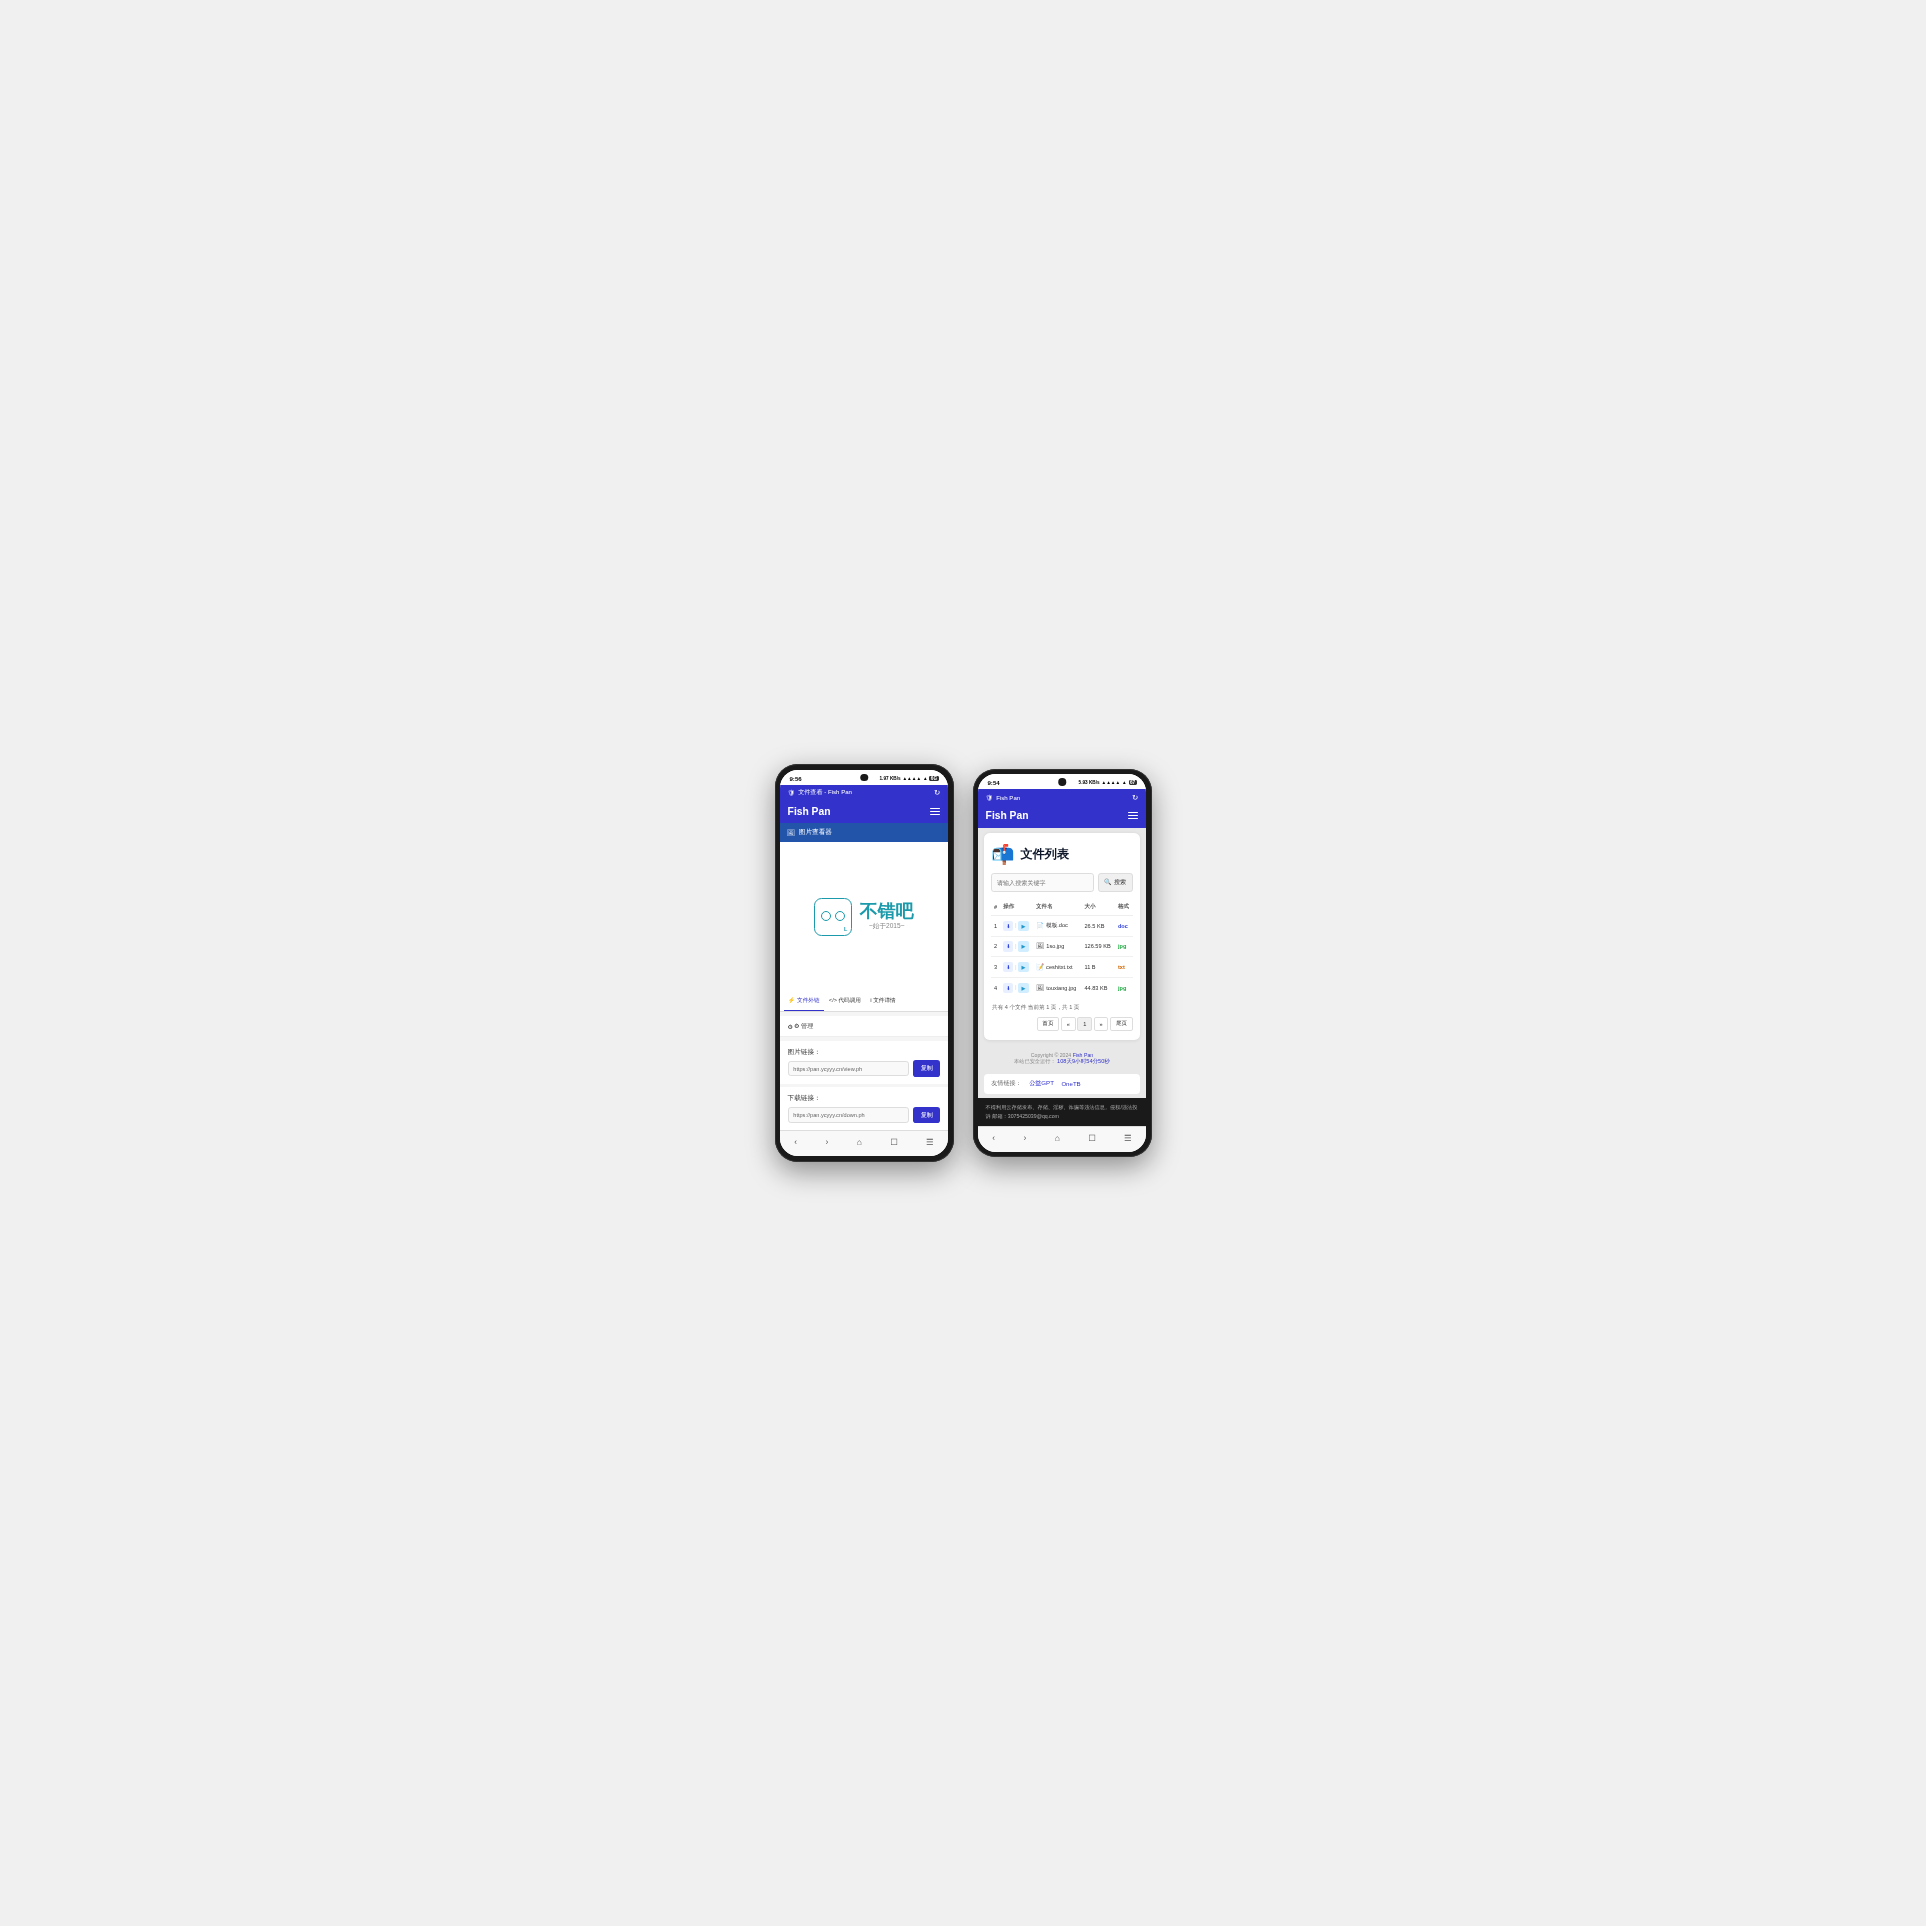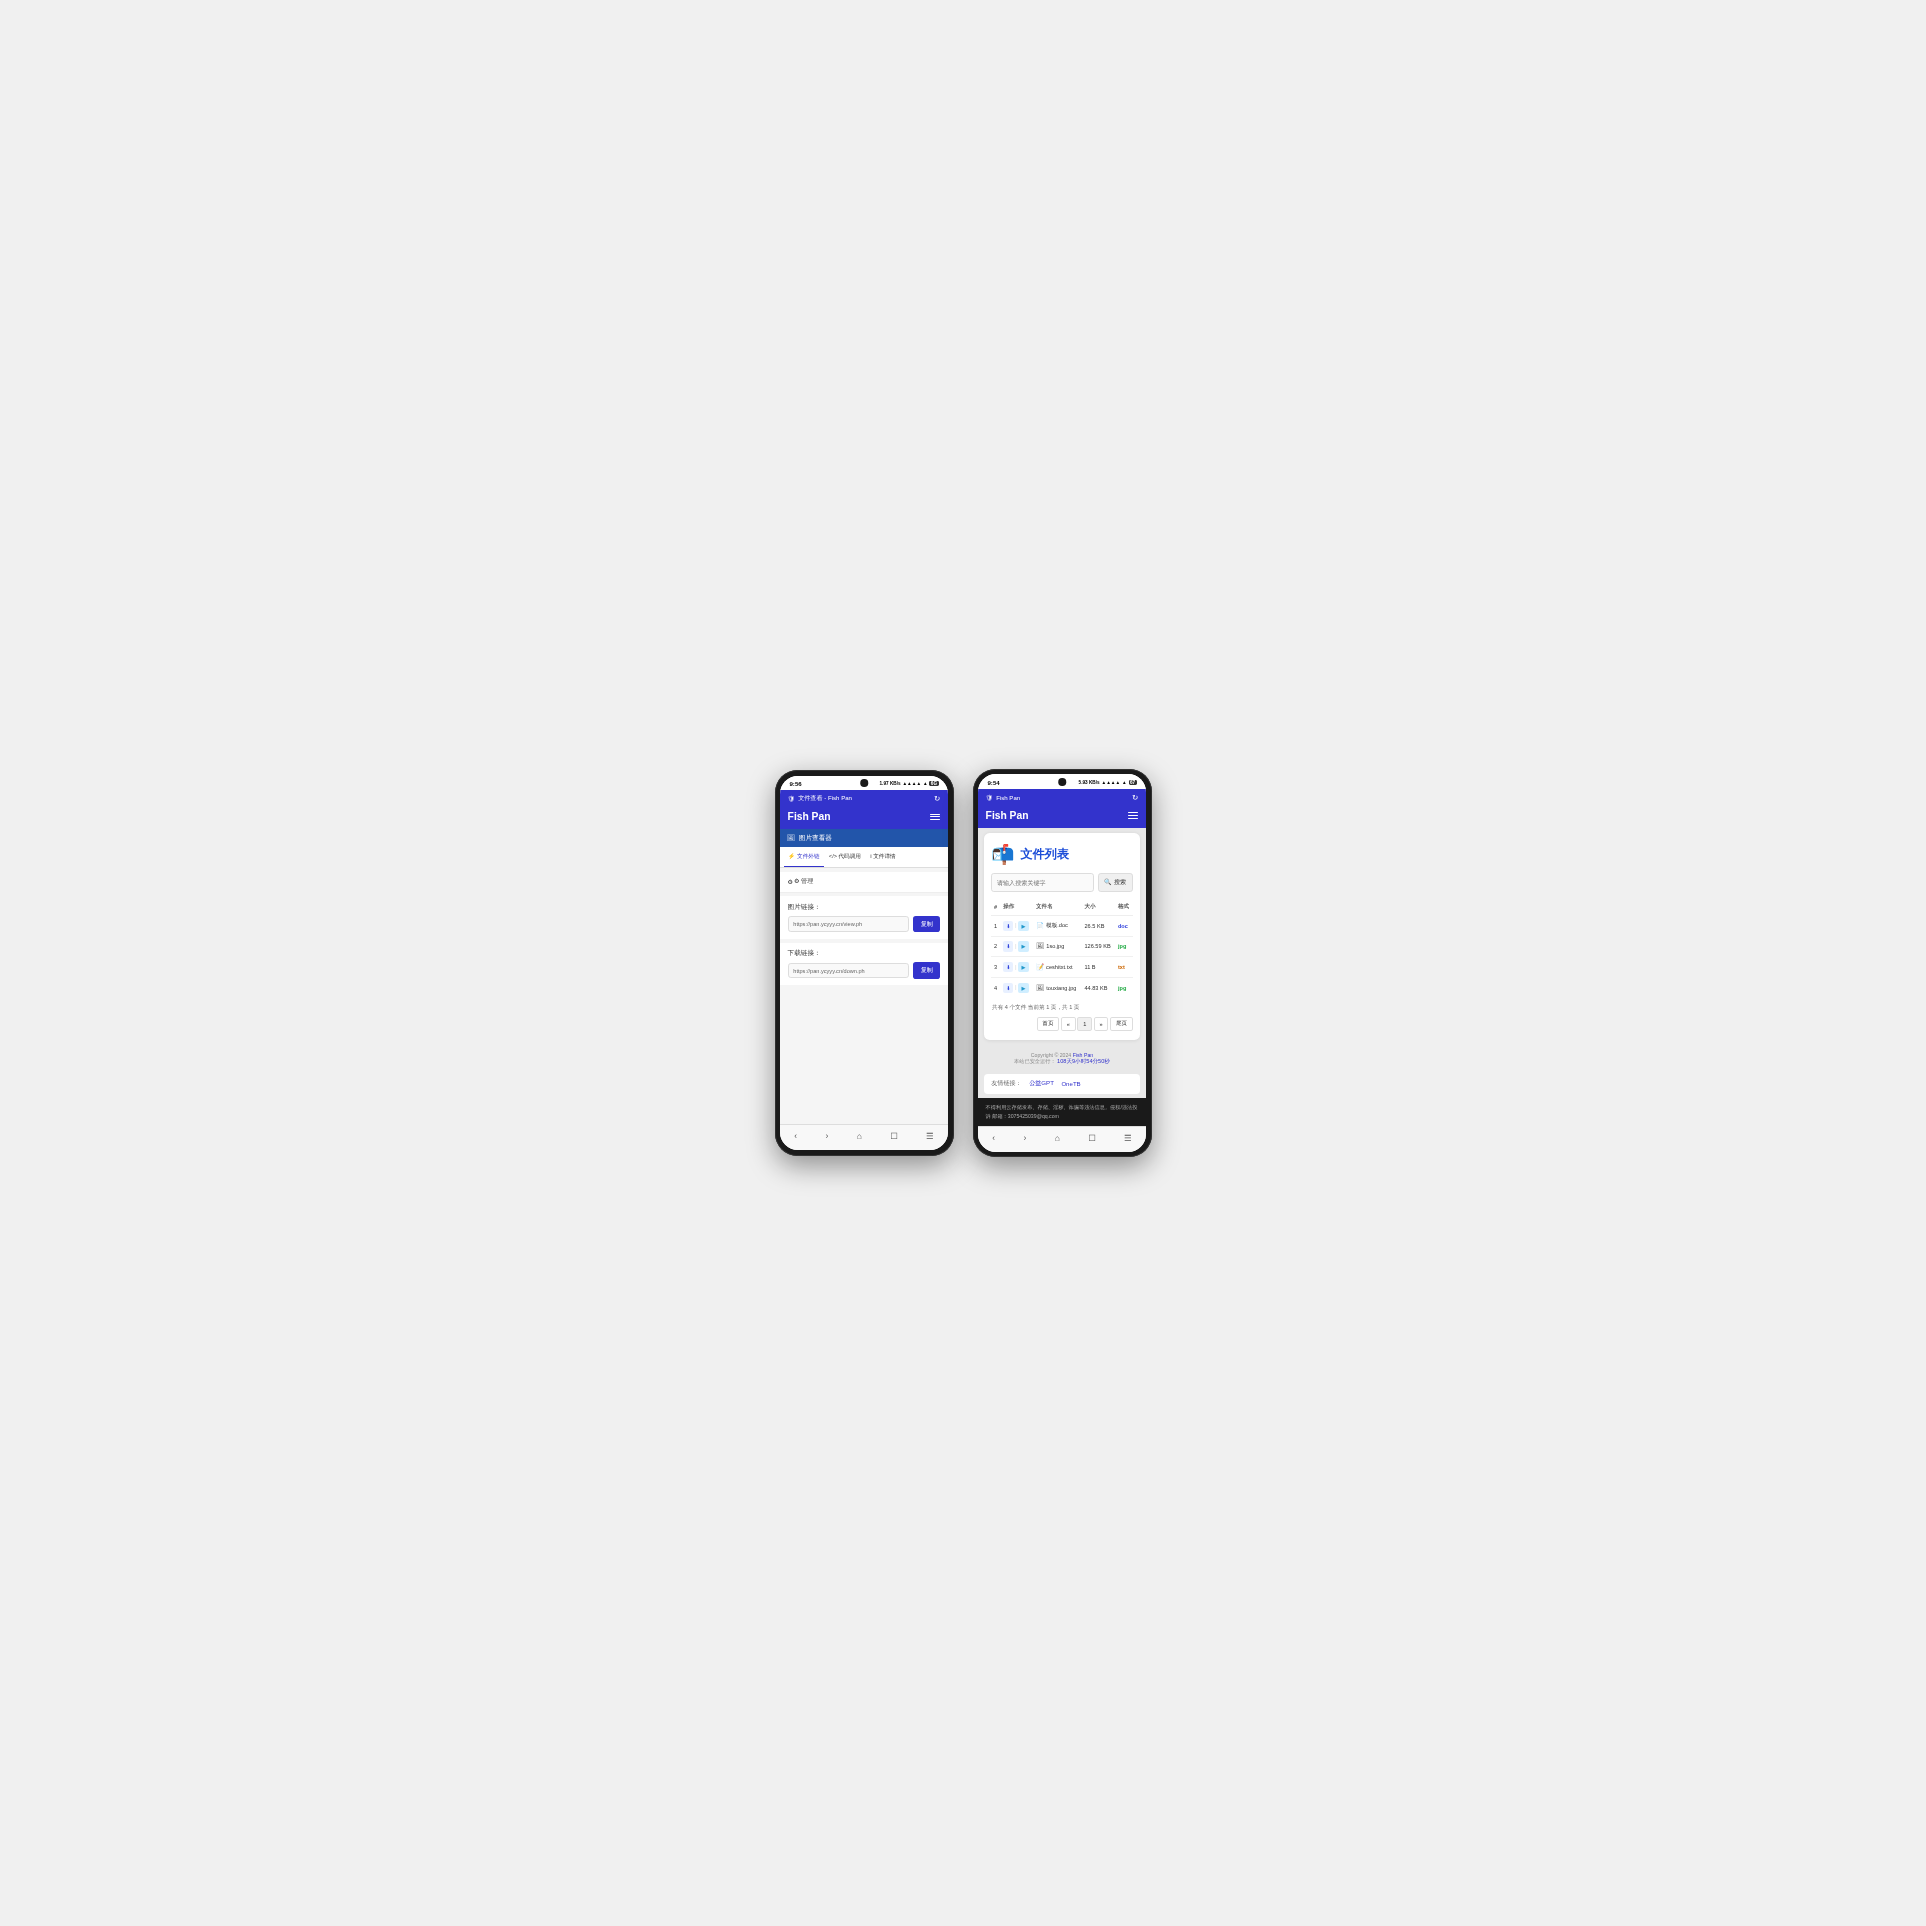--- a/index.html
+++ b/index.html
@@ -269,21 +269,21 @@
       align-items: center;
       gap: 5.6px;
       margin-bottom: 7.5px;
     }
     .file-card-icon {
       font-size: 19px;
     }
     .file-card-title {
       font-size: 12.2px;
       font-weight: 700;
-      color: #1d4ed8;
+      color: #0f172a;
     }
     .search-row {
       display: flex;
       gap: 3.8px;
       margin-bottom: 7.5px;
     }
     .search-input {
       flex: 1;
       border: 0.5px solid #ddd;
       border-radius: 2.8px;
@@ -430,20 +430,35 @@
       </div>
     </div>
 
     <div class="content">
 
       <div class="image-viewer-banner">
         <span>🖼</span>
         <span>图片查看器</span>
       </div>
 
+      <div class="viewer-image-area">
+        <div class="logo-container">
+          <div class="logo-icon">
+            <div class="logo-circles">
+              <div class="logo-circle"></div>
+              <div class="logo-circle"></div>
+            </div>
+            <span class="logo-label">L</span>
+          </div>
+          <div class="logo-text-area">
+            <div class="logo-main-text">不错吧</div>
+            <div class="logo-sub-text">~始于2015~</div>
+          </div>
+        </div>
+      </div>
 
       <div class="tabs-bar">
         <div class="tab-item active">
           <span>⚡ 文件外链</span>
         </div>
         <div class="tab-item">
           <span>&lt;/&gt; 代码调用</span>
         </div>
         <div class="tab-item">
           <span>ℹ 文件详情</span>

